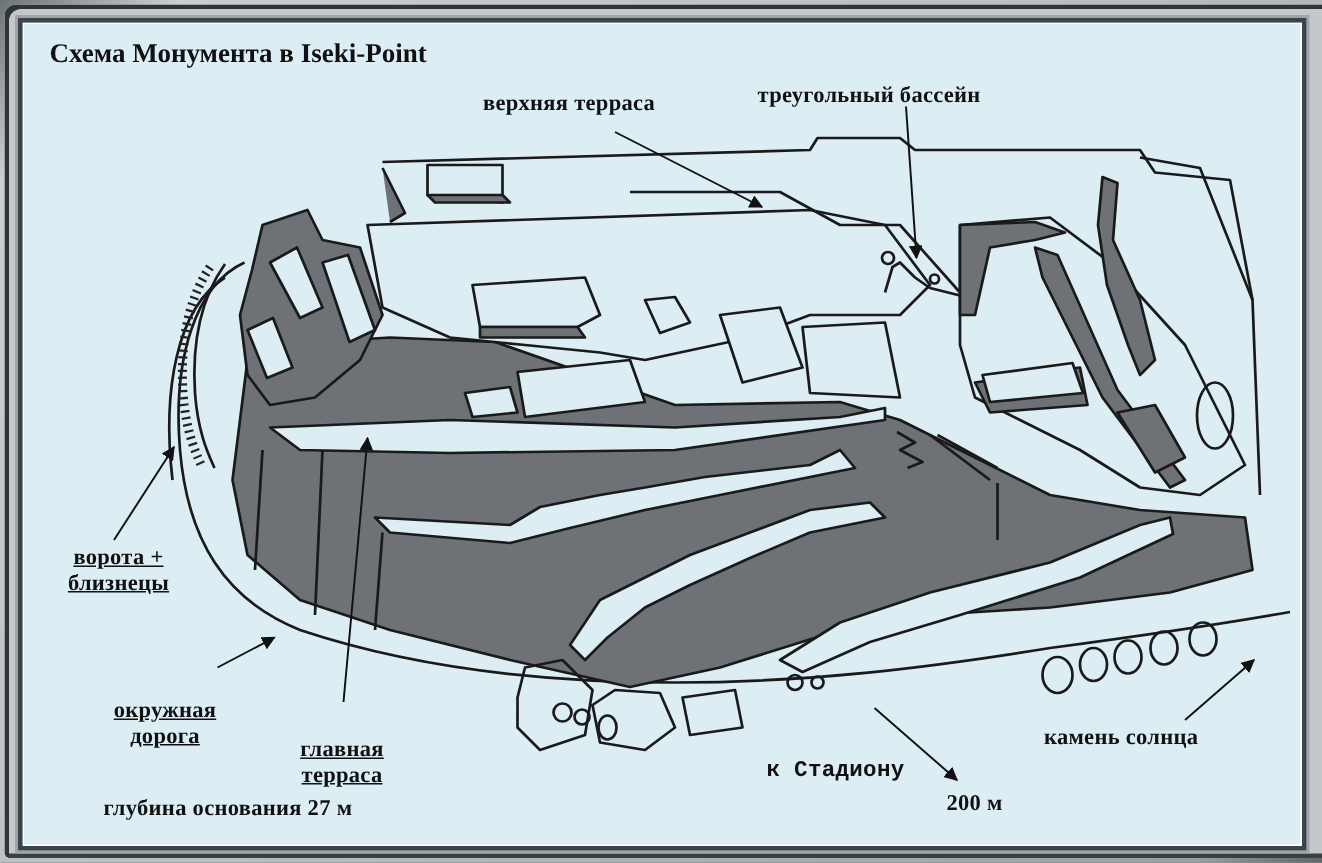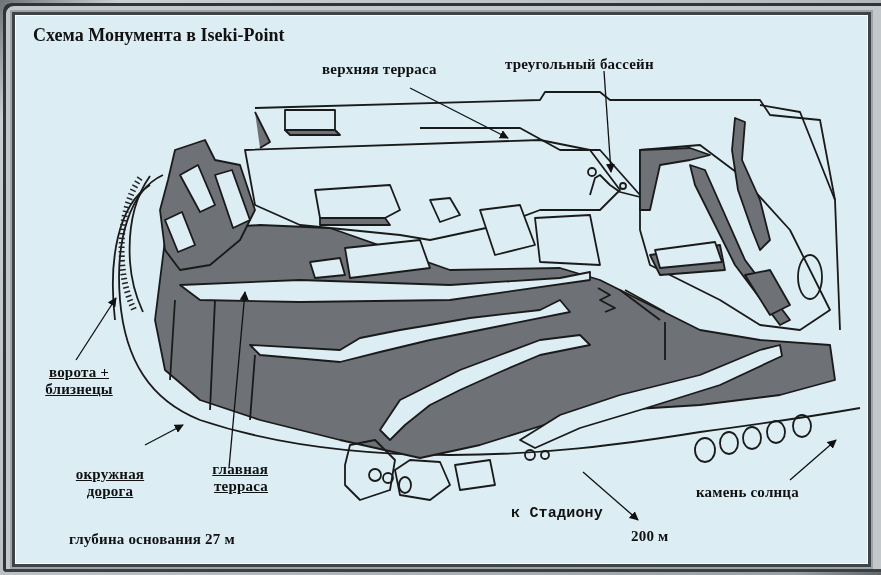--- a/index.html
+++ b/index.html
@@ -140,21 +140,21 @@
   <div class="label center" style="left:34px;top:364px;width:90px;">
     <div>ворота +</div>
     <div>близнецы</div>
   </div>
 
   <div class="label center" style="left:60px;top:447px;width:100px;margin-top:19px;">
     <div>окружная</div>
     <div>дорога</div>
   </div>
 
-  <div class="label center" style="left:188px;top:461px;width:80px;text-align:right;">
+  <div class="label center" style="left:188px;top:492px;width:80px;">
     <div>главная</div>
     <div>терраса</div>
   </div>
 
   <div class="label" style="left:69px;top:531px;">глубина основания 27 м</div>
   <div class="label" style="left:511px;top:505px;font-family:Liberation Mono, monospace;">к Стадиону</div>
   <div class="label" style="left:631px;top:528px;">200 м</div>
   <div class="label" style="left:696px;top:484px;">камень солнца</div>
 </div>
 

